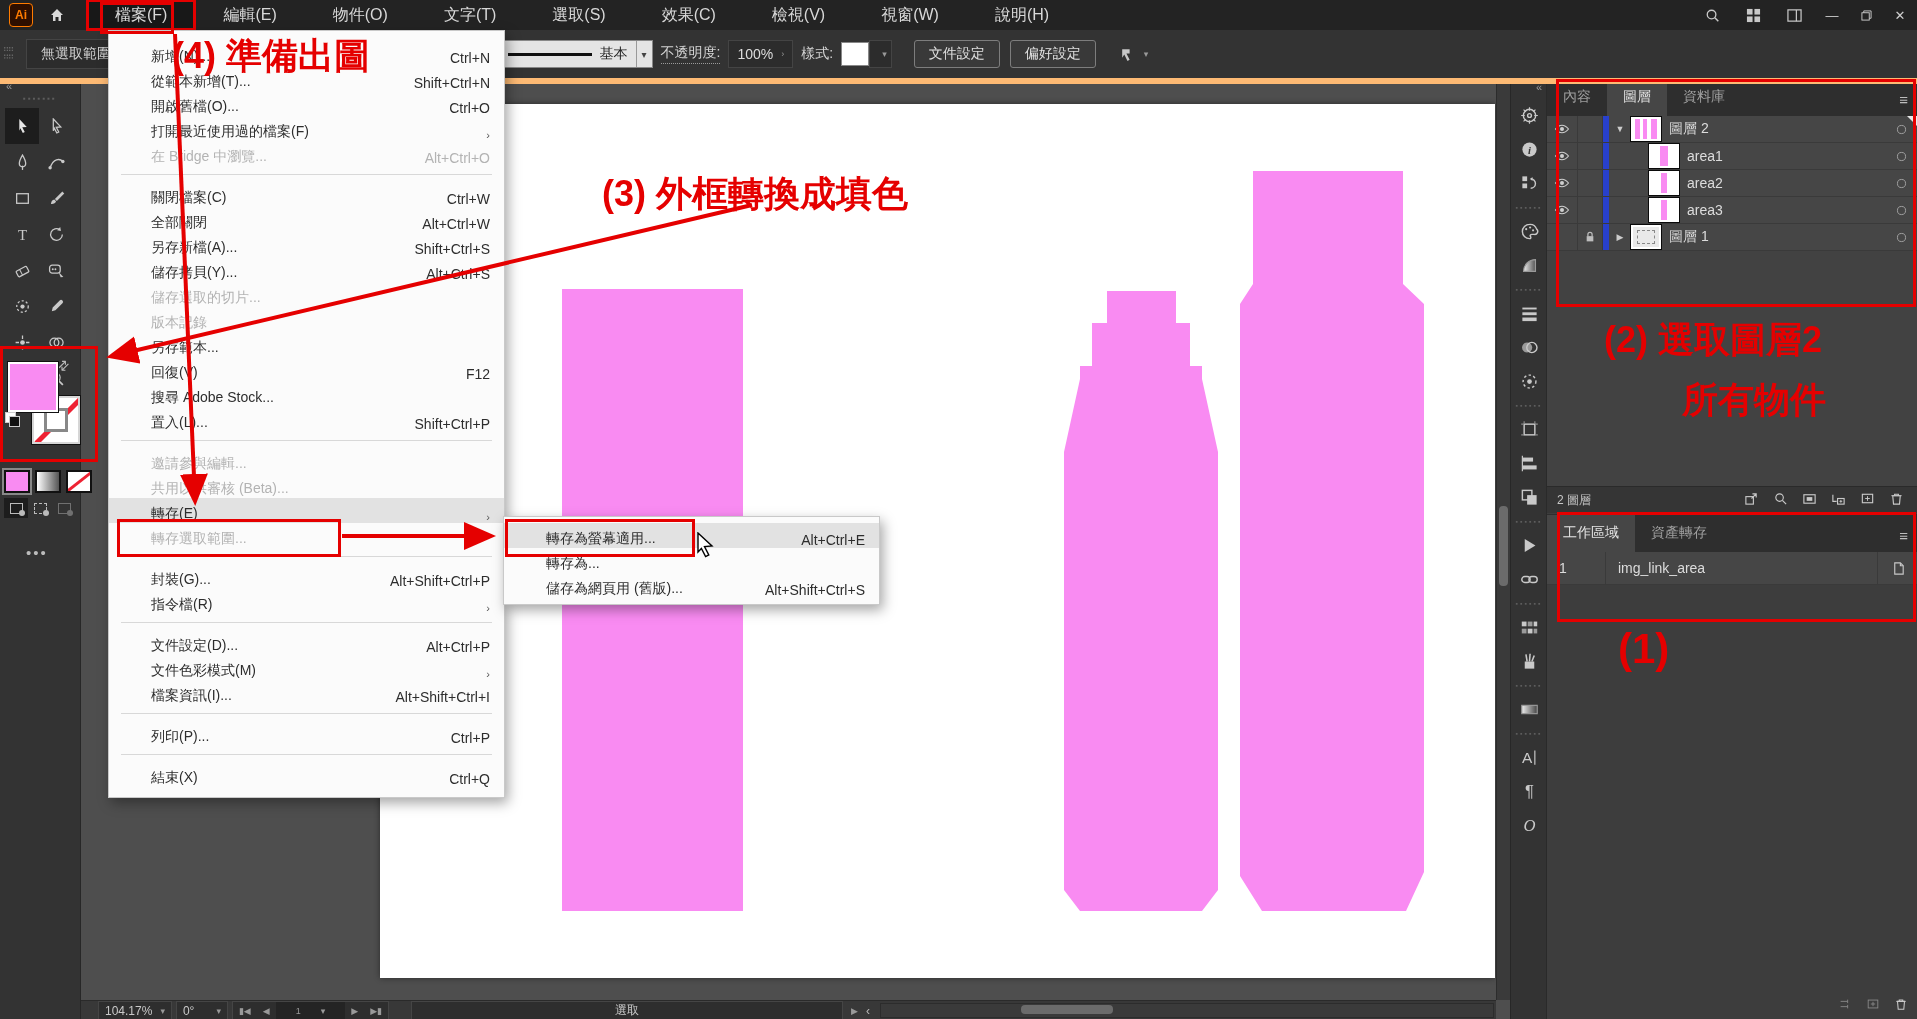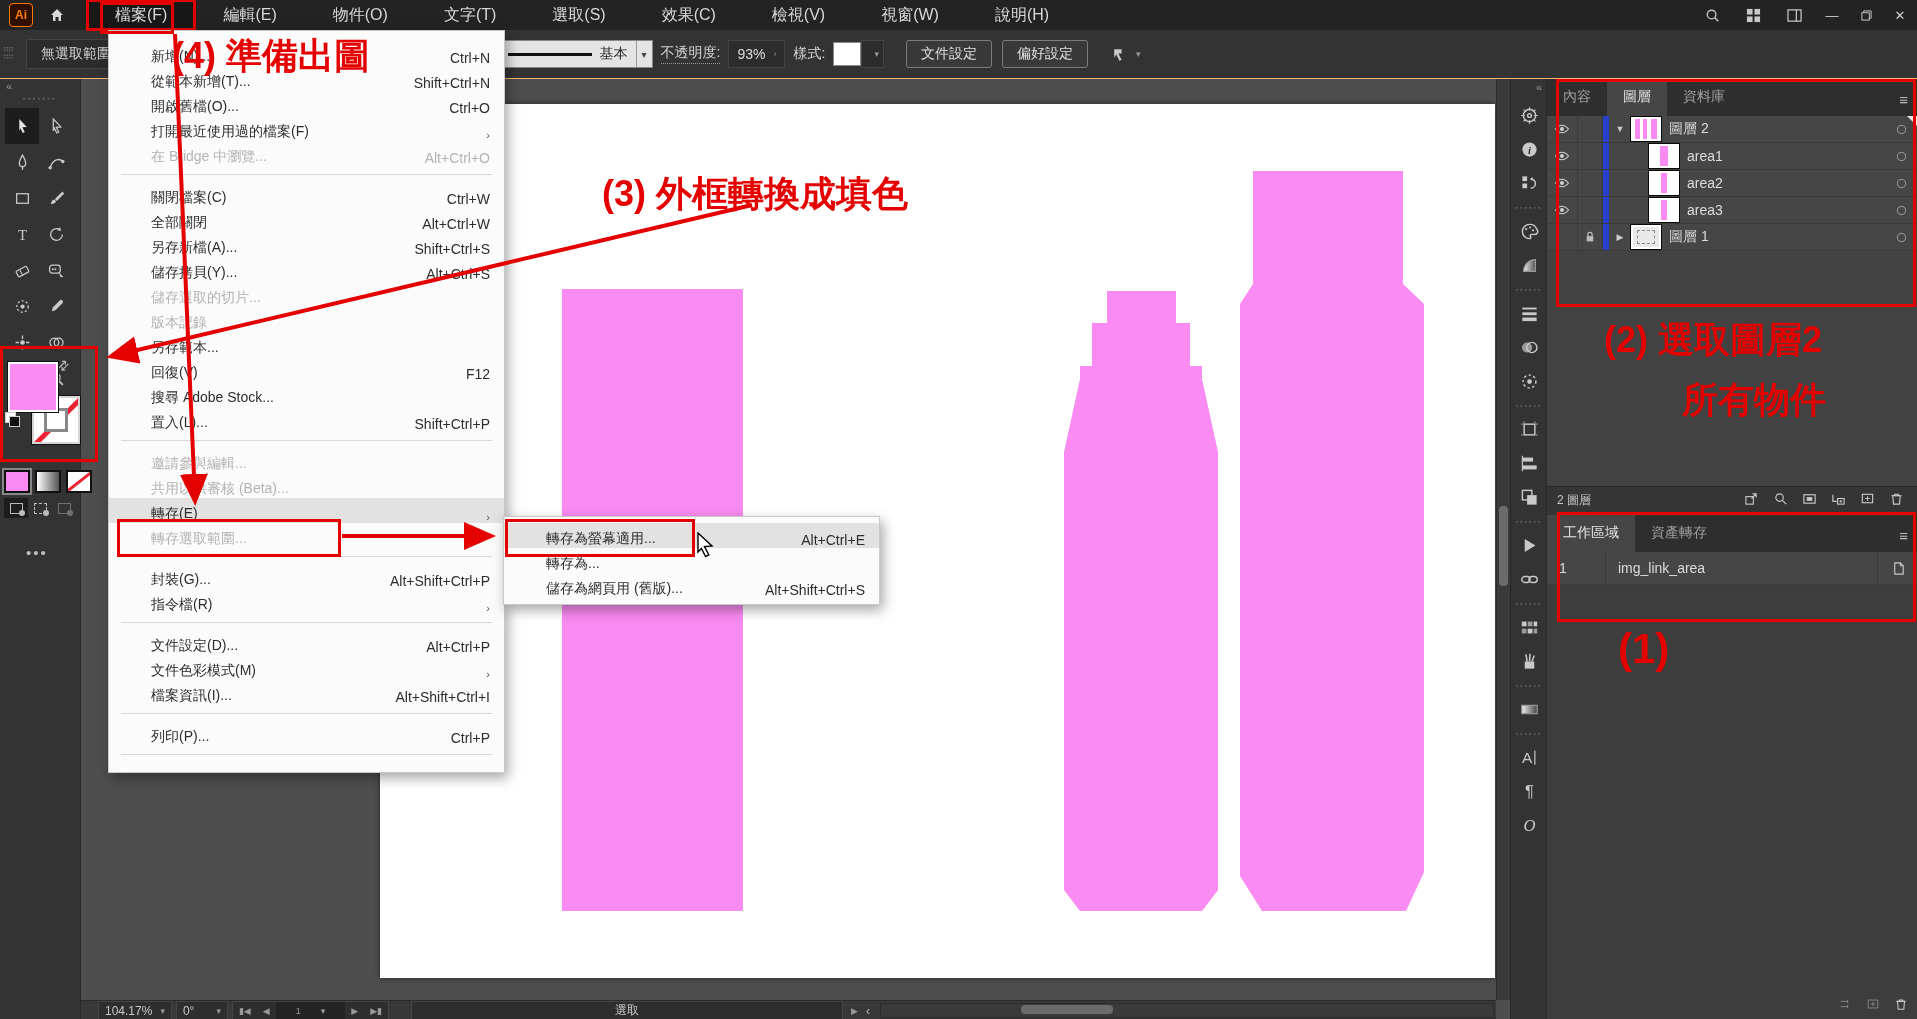--- a/index.html
+++ b/index.html
@@ -12,21 +12,21 @@
   #ai-logo{width:22px;height:22px;margin-left:9px;border-radius:4px;background:#2e0f00;
            color:#ff7c00;font-weight:bold;font-size:12px;display:flex;align-items:center;justify-content:center;border:1px solid #ff7c00;}
   #home-btn{margin-left:16px;color:#d8d8d8;display:flex;align-items:center;}
   #menubar{display:flex;margin-left:22px;height:30px;}
   .menubar-item{padding:0 28px;height:30px;display:flex;align-items:center;color:#d8d8d8;font-size:16px;cursor:default;text-align:right;}
   .menubar-item.open{background:#181818;outline:3px solid #e50000;outline-offset:-2px;}
   #titlebar-right{margin-left:auto;display:flex;align-items:center;height:30px;}
   .tb-icon{color:#c8c8c8;padding:0 13px;font-size:14px;display:flex;align-items:center;height:30px;}
   .winctl{width:34px;height:30px;display:flex;align-items:center;justify-content:center;color:#cfcfcf;font-size:13px;}
   
-  #controlbar{left:0;top:30px;width:1917px;height:48px;background:#333;border-bottom:1px solid #fdba74;
+  #controlbar{left:0;top:30px;width:1917px;height:48px;background:#333;border-bottom:6px solid #fdba74;
               display:flex;align-items:center;color:#d3d3d3;font-size:14px;z-index:20;}
   .cb-grip{color:#666;font-size:9px;letter-spacing:1px;margin:0 6px 0 4px;writing-mode:vertical-rl;}
   #no-selection{margin-left:6px;background:#2c2c2c;padding:5px 14px;border:1px solid #444;}
   .cb-gap{flex:0 0 auto;}
   .cb-label{margin:0 8px;white-space:nowrap;}
   .dotted{border-bottom:1px dotted #9a9a9a;padding-bottom:1px;}
   .cb-box{background:#e4e4e4;color:#222;border:1px solid #888;display:flex;align-items:center;height:26px;}
   .cb-dark{background:#2c2c2c;color:#ddd;border:1px solid #444;height:26px;display:flex;align-items:center;padding:0 8px;}
   .cb-btn{border:1px solid #7d7d7d;border-radius:3px;color:#e0e0e0;padding:4px 14px;margin-right:10px;background:#393939;}
   .chev{font-size:10px;color:#444;padding:0 5px;}
@@ -194,21 +194,21 @@
         <span class="sb-chev">▾</span>
       </span>
     <span class="cb-gap" style="width:14px"></span>
     <span class="cb-box">
       <span class="stroke-line"></span>
       <span>基本</span>
       <span class="chev" style="border-left:1px solid #999;margin-left:8px;height:26px;display:flex;align-items:center;">▾</span>
     </span>
     <span class="cb-label dotted">不透明度:</span>
     <span class="cb-dark">
-        <span>93%</span>
+        <span>100%</span>
         <span class="sb-chev">›</span>
       </span>
     <span class="cb-label">樣式:</span>
     <span class="cb-box" style="width:26px;height:22px;background:#fff;"></span>
     <span class="cb-dark" style="padding:0 4px;">
         <span class="sb-chev">▾</span>
       </span>
     <span class="cb-gap" style="width:22px"></span>
     <span class="cb-btn">文件設定</span>
     <span class="cb-btn">偏好設定</span>
@@ -822,20 +822,24 @@
       <div class="fm-item">
         <span class="lab">檔案資訊(I)...</span>
         <span class="sc">Alt+Shift+Ctrl+I</span>
       </div>
       <div class="fm-sep"></div>
       <div class="fm-item">
         <span class="lab">列印(P)...</span>
         <span class="sc">Ctrl+P</span>
       </div>
       <div class="fm-sep"></div>
+      <div class="fm-item">
+        <span class="lab">結束(X)</span>
+        <span class="sc">Ctrl+Q</span>
+      </div>
     </div>
 
   <div id="export-submenu" class="abs">
       <div class="fm-item hl">
         <span class="lab">轉存為螢幕適用...</span>
         <span class="sc">Alt+Ctrl+E</span>
       </div>
       <div class="fm-item">
         <span class="lab">轉存為...</span>
       </div>

